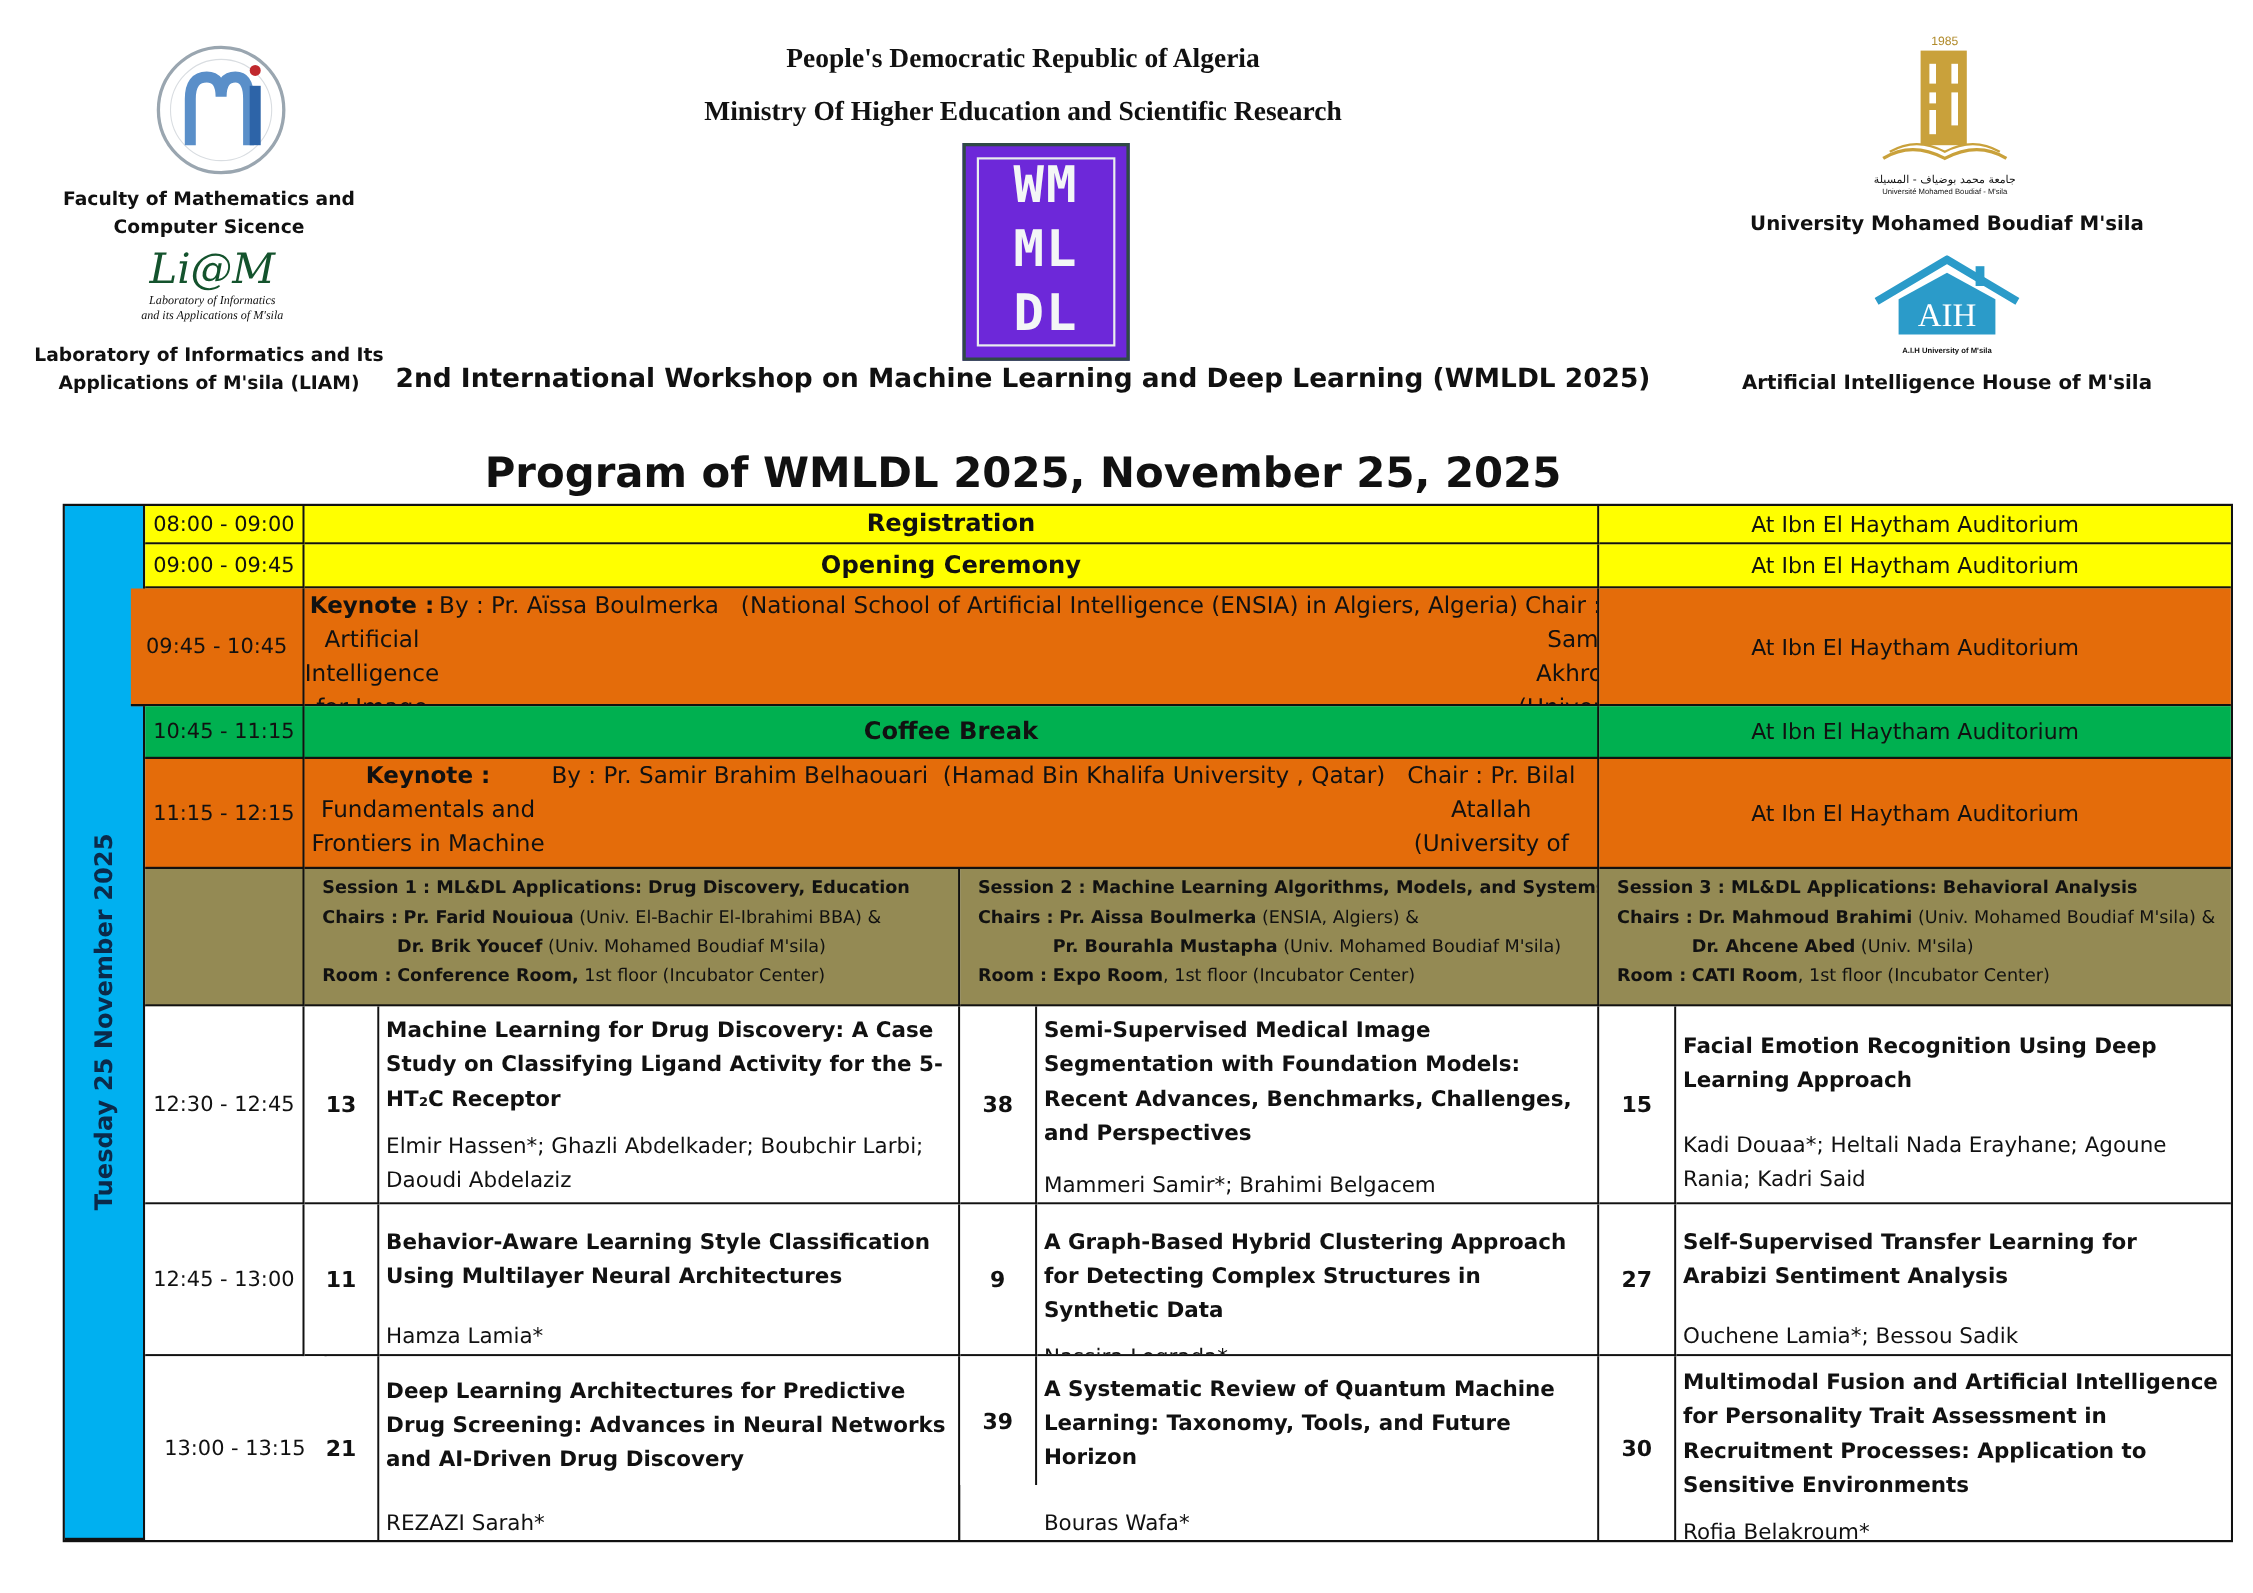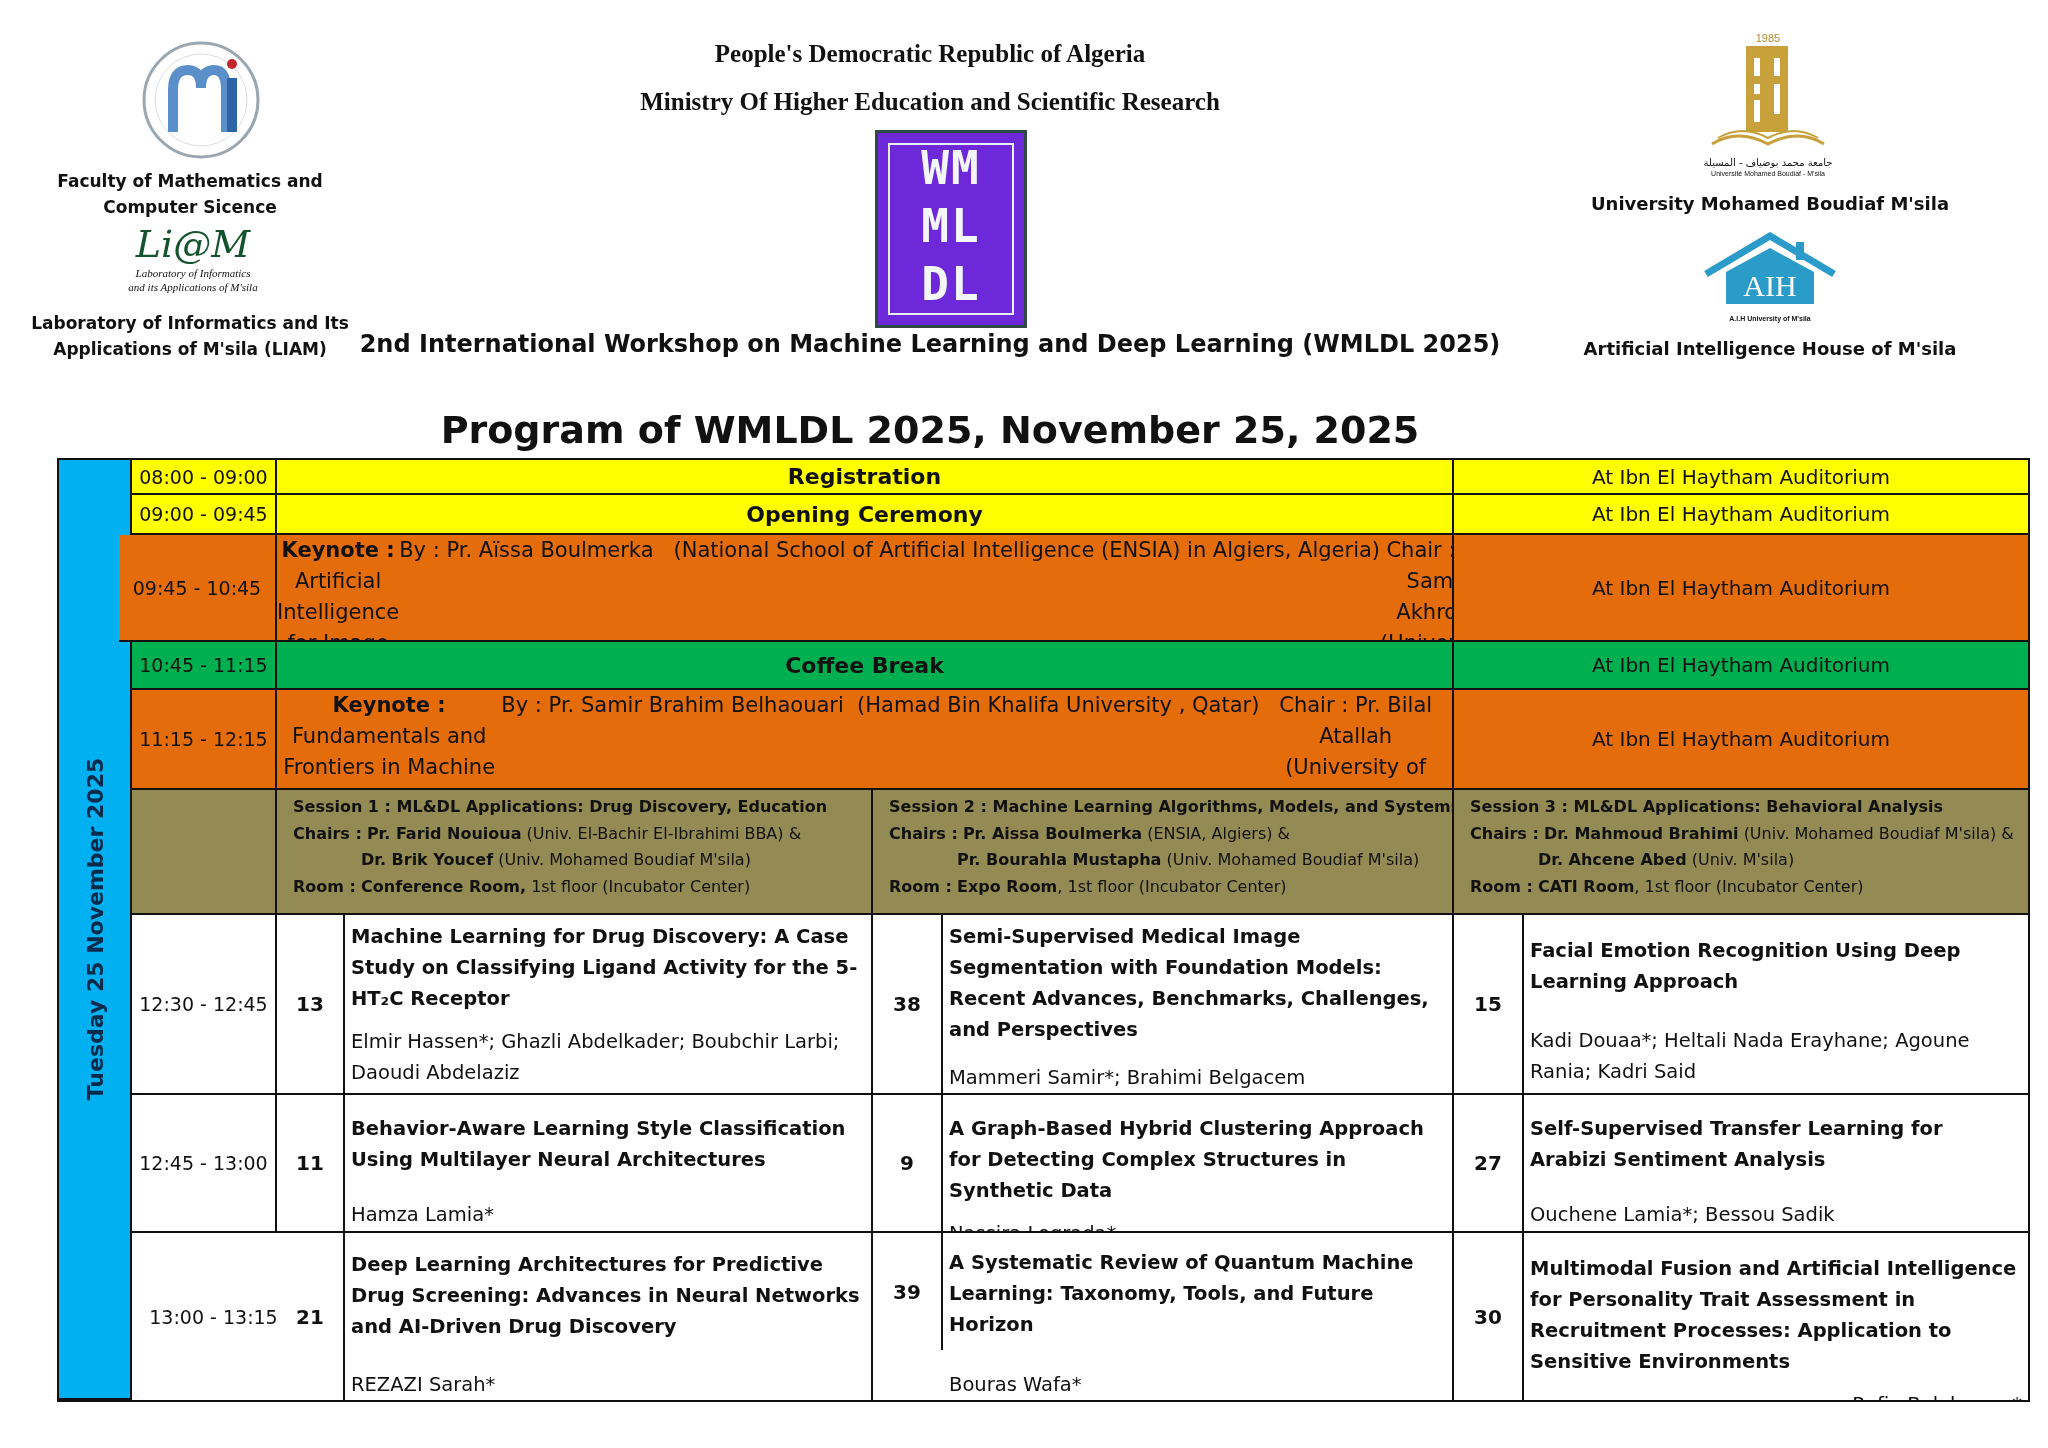--- a/index.html
+++ b/index.html
@@ -225,18 +225,18 @@
     <div class="gap" style="max-height:34px;"></div>
     <div class="pauth">REZAZI Sarah*</div>
   </div>
   <div class="cell white paper-id" style="left:814px; top:773px; width:70px; height:117px; border-bottom:none;">39</div>
   <div class="cell white paper" style="left:884px; top:773px; width:511px; height:167px; border-bottom:none; padding-top:14px;">
     <div class="ptitle">A Systematic Review of Quantum Machine Learning: Taxonomy, Tools, and Future Horizon</div>
     <div class="gap" style="max-height:50px;"></div>
     <div class="pauth">Bouras Wafa*</div>
   </div>
   <div class="cell white paper-id" style="left:1395px; top:773px; width:70px; height:167px; border-bottom:none;">30</div>
-  <div class="cell white paper" style="left:1465px; top:773px; width:504px; height:167px; border-right:none; border-bottom:none; padding-top:20px;align-items:flex-end;">
+  <div class="cell white paper" style="left:1465px; top:773px; width:504px; height:167px; border-right:none; border-bottom:none; padding-top:8px;">
     <div class="ptitle">Multimodal Fusion and Artificial Intelligence for Personality Trait Assessment in Recruitment Processes: Application to Sensitive Environments</div>
     <div class="gap" style="max-height:34px;"></div>
     <div class="pauth">Rofia Belakroum*</div>
   </div>
 </div>
 
 </body></html>

